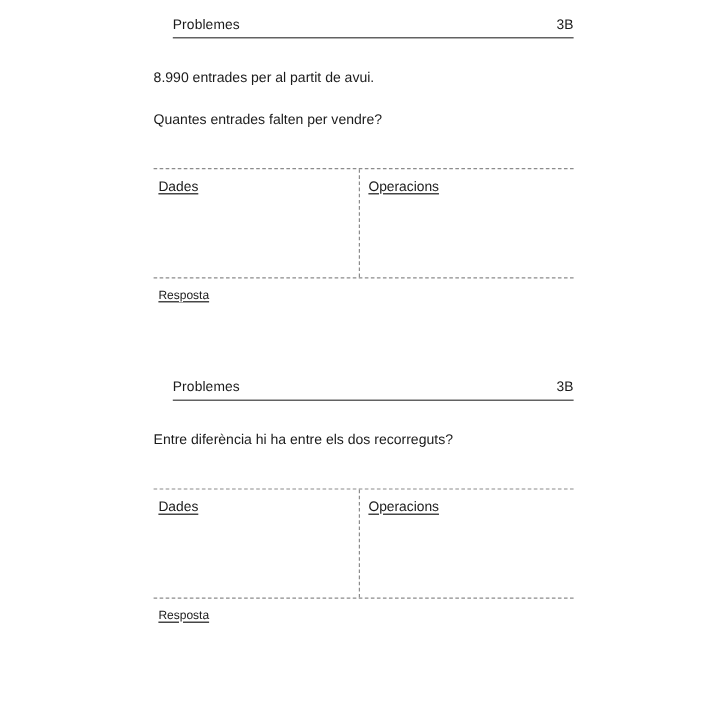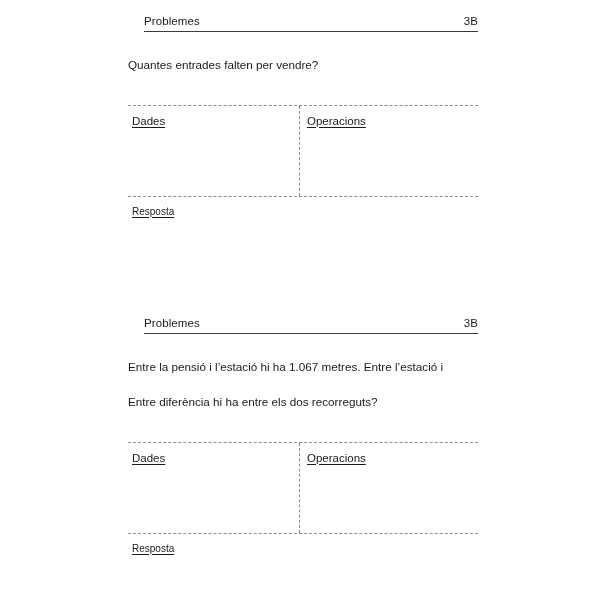--- a/index.html
+++ b/index.html
@@ -107,20 +107,21 @@
 <div class="sheet">
 
   <section class="worksheet worksheet-1">
 
     <div class="ws-header">
       <span class="ws-title">Problemes</span>
       <span class="ws-code">3B</span>
     </div>
 
     <div class="ws-statement">
+      <span class="stmt-line">8.990 entrades per al partit de avui.</span>
       <span class="stmt-line">Quantes entrades falten per vendre?</span>
     </div>
 
     <div class="work-area">
       <div class="work-col col-dades">
         <span class="col-label">Dades</span>
         <span class="work-fill"></span>
       </div>
       <div class="work-col col-operacions">
         <span class="col-label">Operacions</span>
@@ -136,21 +137,20 @@
   </section>
 
   <section class="worksheet worksheet-2">
 
     <div class="ws-header">
       <span class="ws-title">Problemes</span>
       <span class="ws-code">3B</span>
     </div>
 
     <div class="ws-statement">
-      <span class="stmt-line">Entre la pensió i l’estació hi ha 1.067 metres. Entre l’estació i</span>
       <span class="stmt-line">Entre diferència hi ha entre els dos recorreguts?</span>
     </div>
 
     <div class="work-area">
       <div class="work-col col-dades">
         <span class="col-label">Dades</span>
         <span class="work-fill"></span>
       </div>
       <div class="work-col col-operacions">
         <span class="col-label">Operacions</span>

